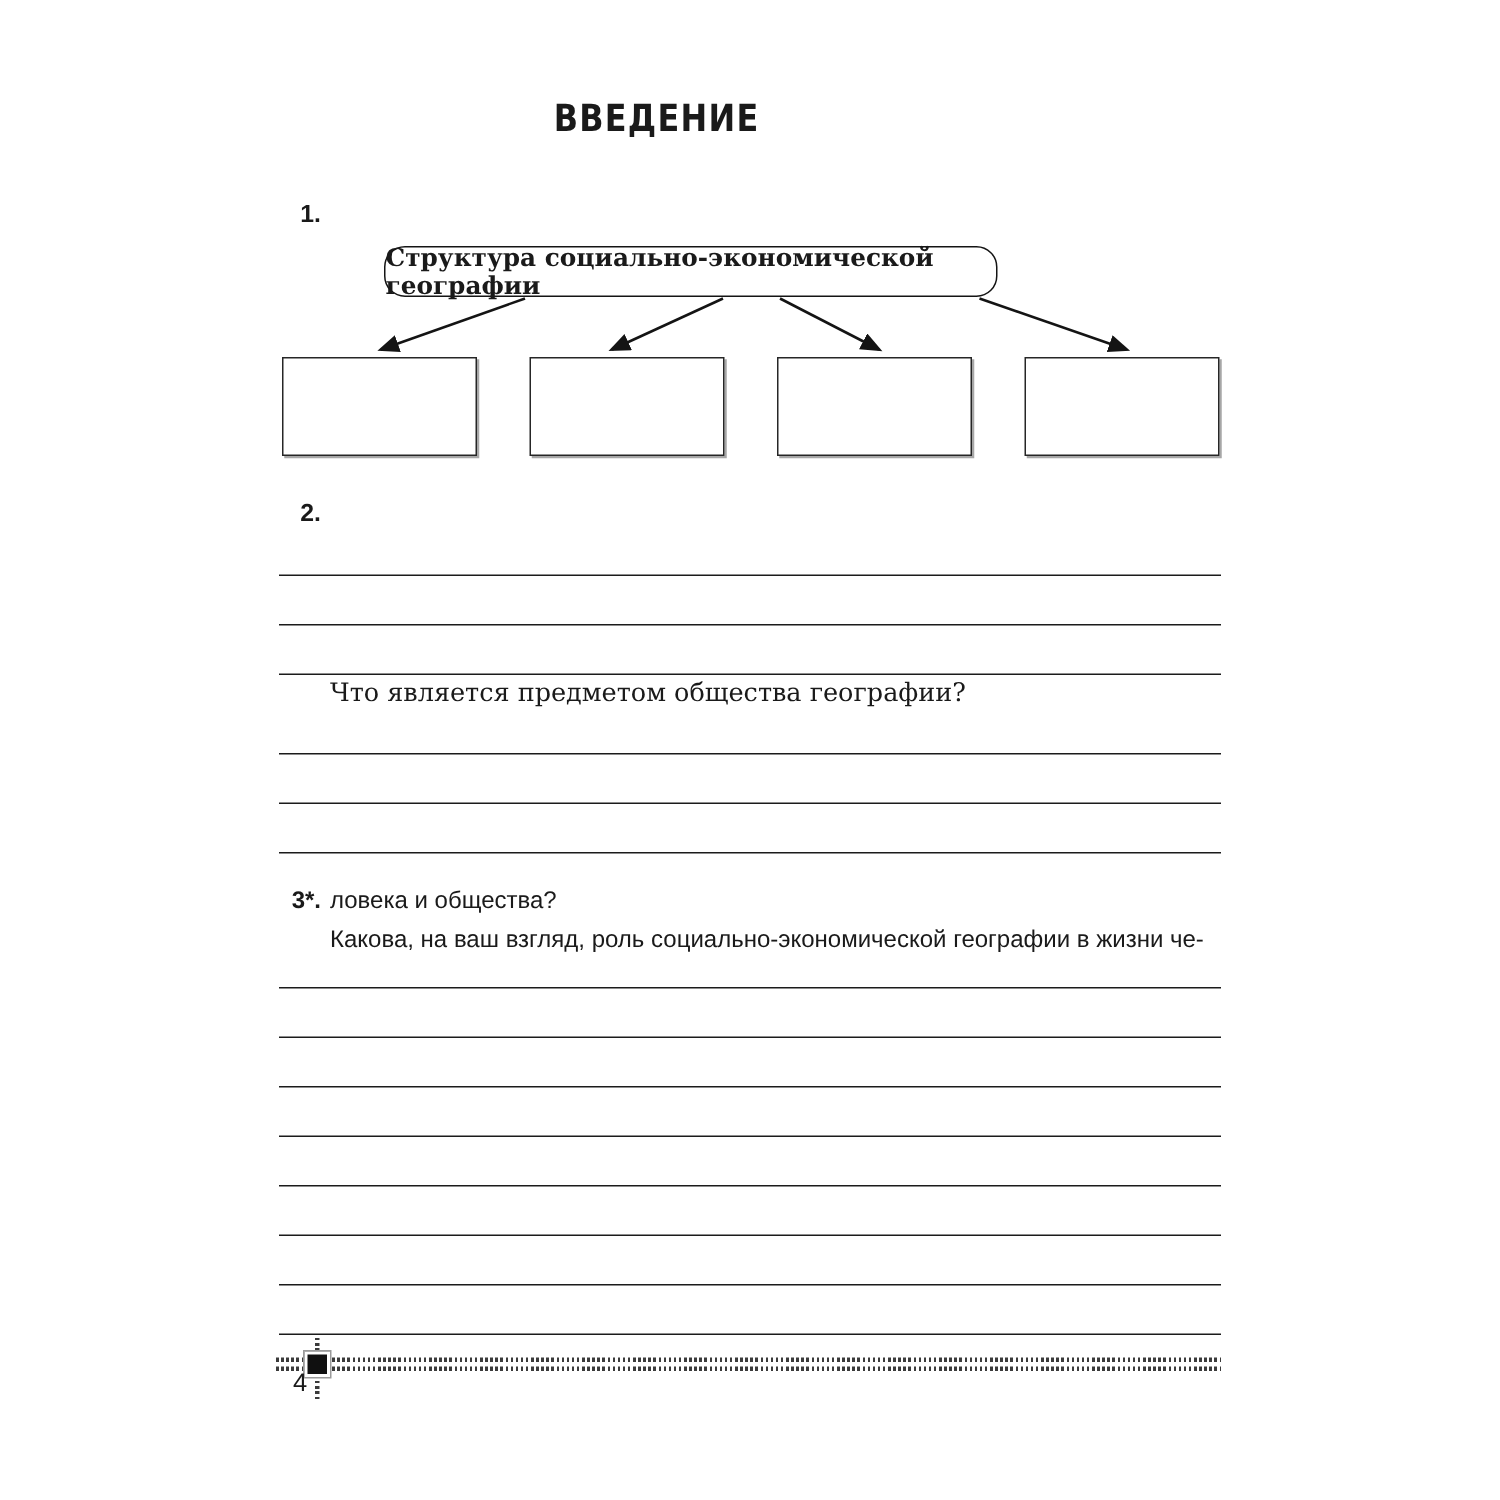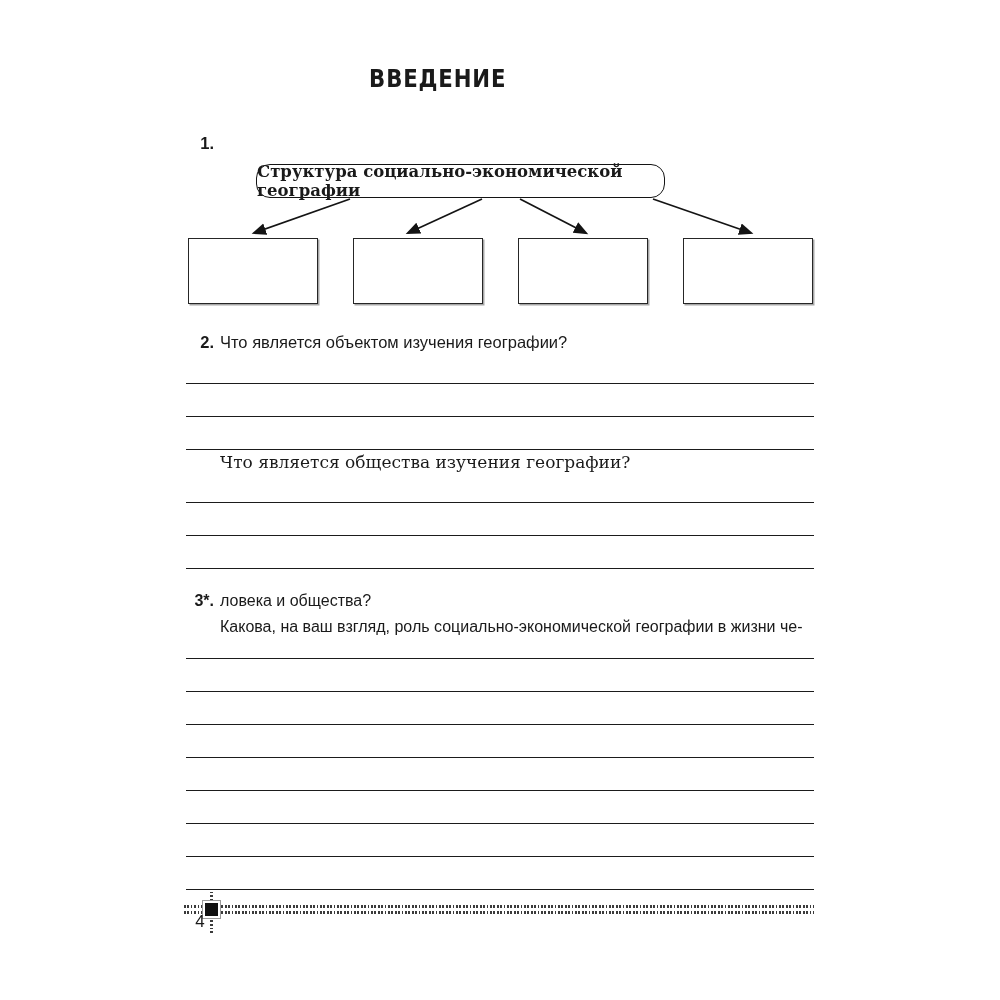--- a/index.html
+++ b/index.html
@@ -73,30 +73,29 @@
   <line x1="473" y1="2" x2="571" y2="36" stroke="#141414" stroke-width="1.7" marker-end="url(#ah)"></line>
 </svg>
 
 <div class="abs scheme-box" style="left:188px;"></div>
 <div class="abs scheme-box" style="left:353px;"></div>
 <div class="abs scheme-box" style="left:518px;"></div>
 <div class="abs scheme-box" style="left:683px;"></div>
 
 <div class="abs task" style="top:332px;">
   <span class="tnum">2.</span>
-  <div class="ttext">Что является объектом изучения географии?</div>
 </div>
 
 <div class="abs lines" style="top:351px;">
     <div class="rule"></div>
     <div class="rule"></div>
     <div class="rule"></div>
   </div>
 
-<div class="abs subquestion">Что является общества изучения географии?</div>
+<div class="abs subquestion">Что является предметом общества географии?</div>
 
 <div class="abs lines" style="top:470px;">
     <div class="rule"></div>
     <div class="rule"></div>
     <div class="rule"></div>
   </div>
 
 <div class="abs task task--t3" style="top:588px;">
   <span class="tnum">3*.</span>
   <div class="ttext">

